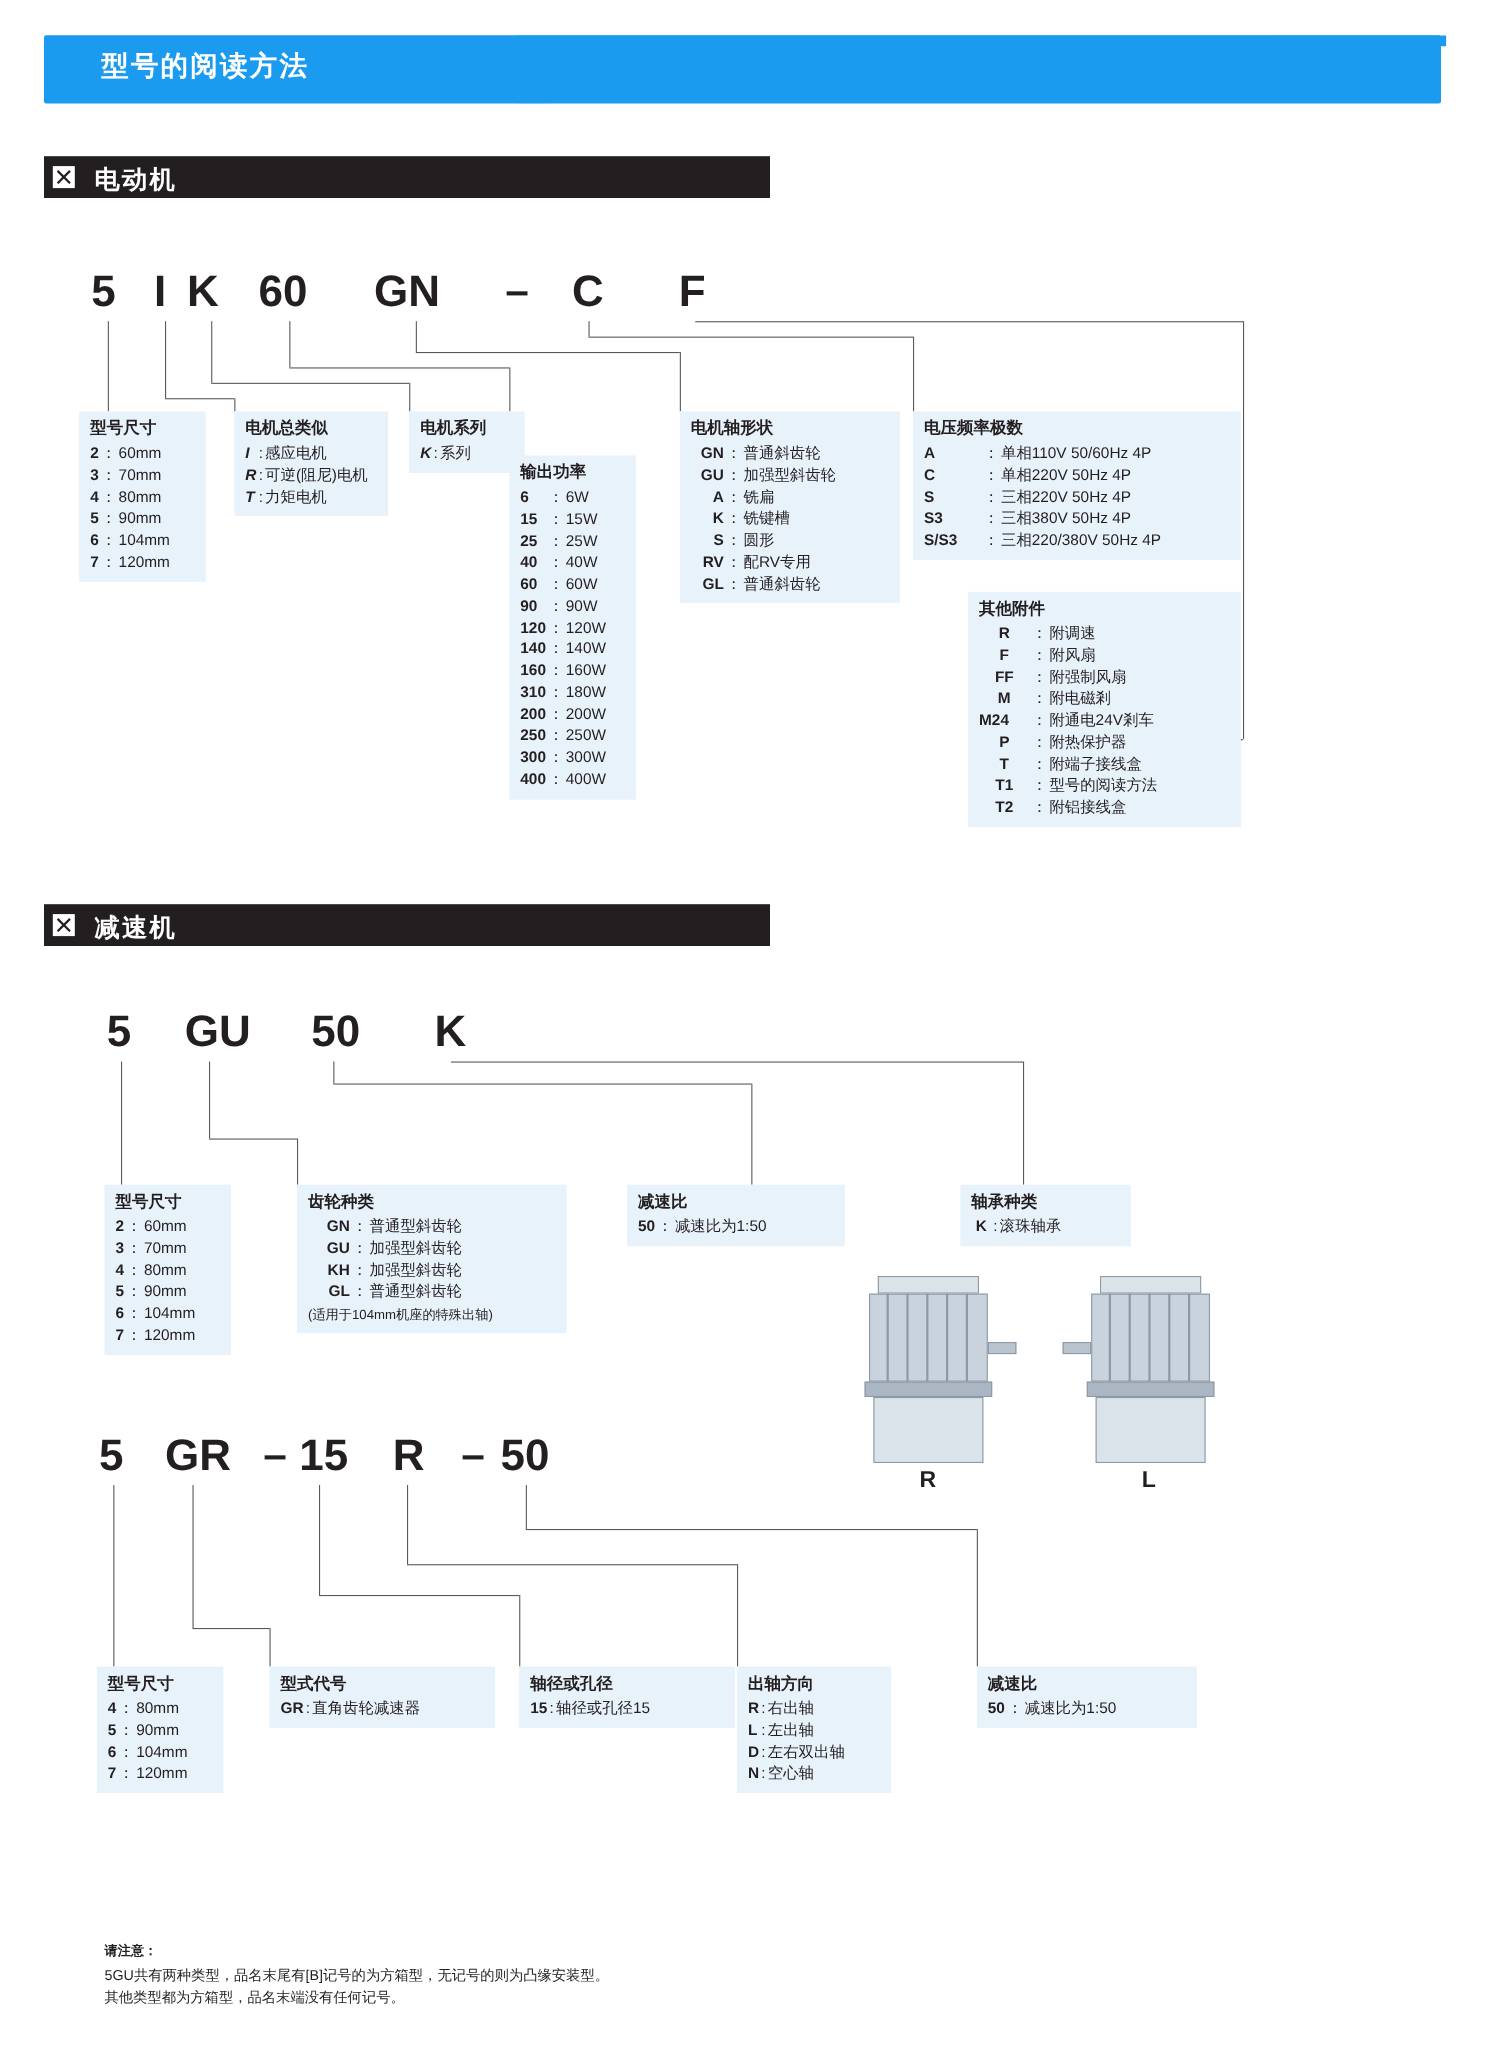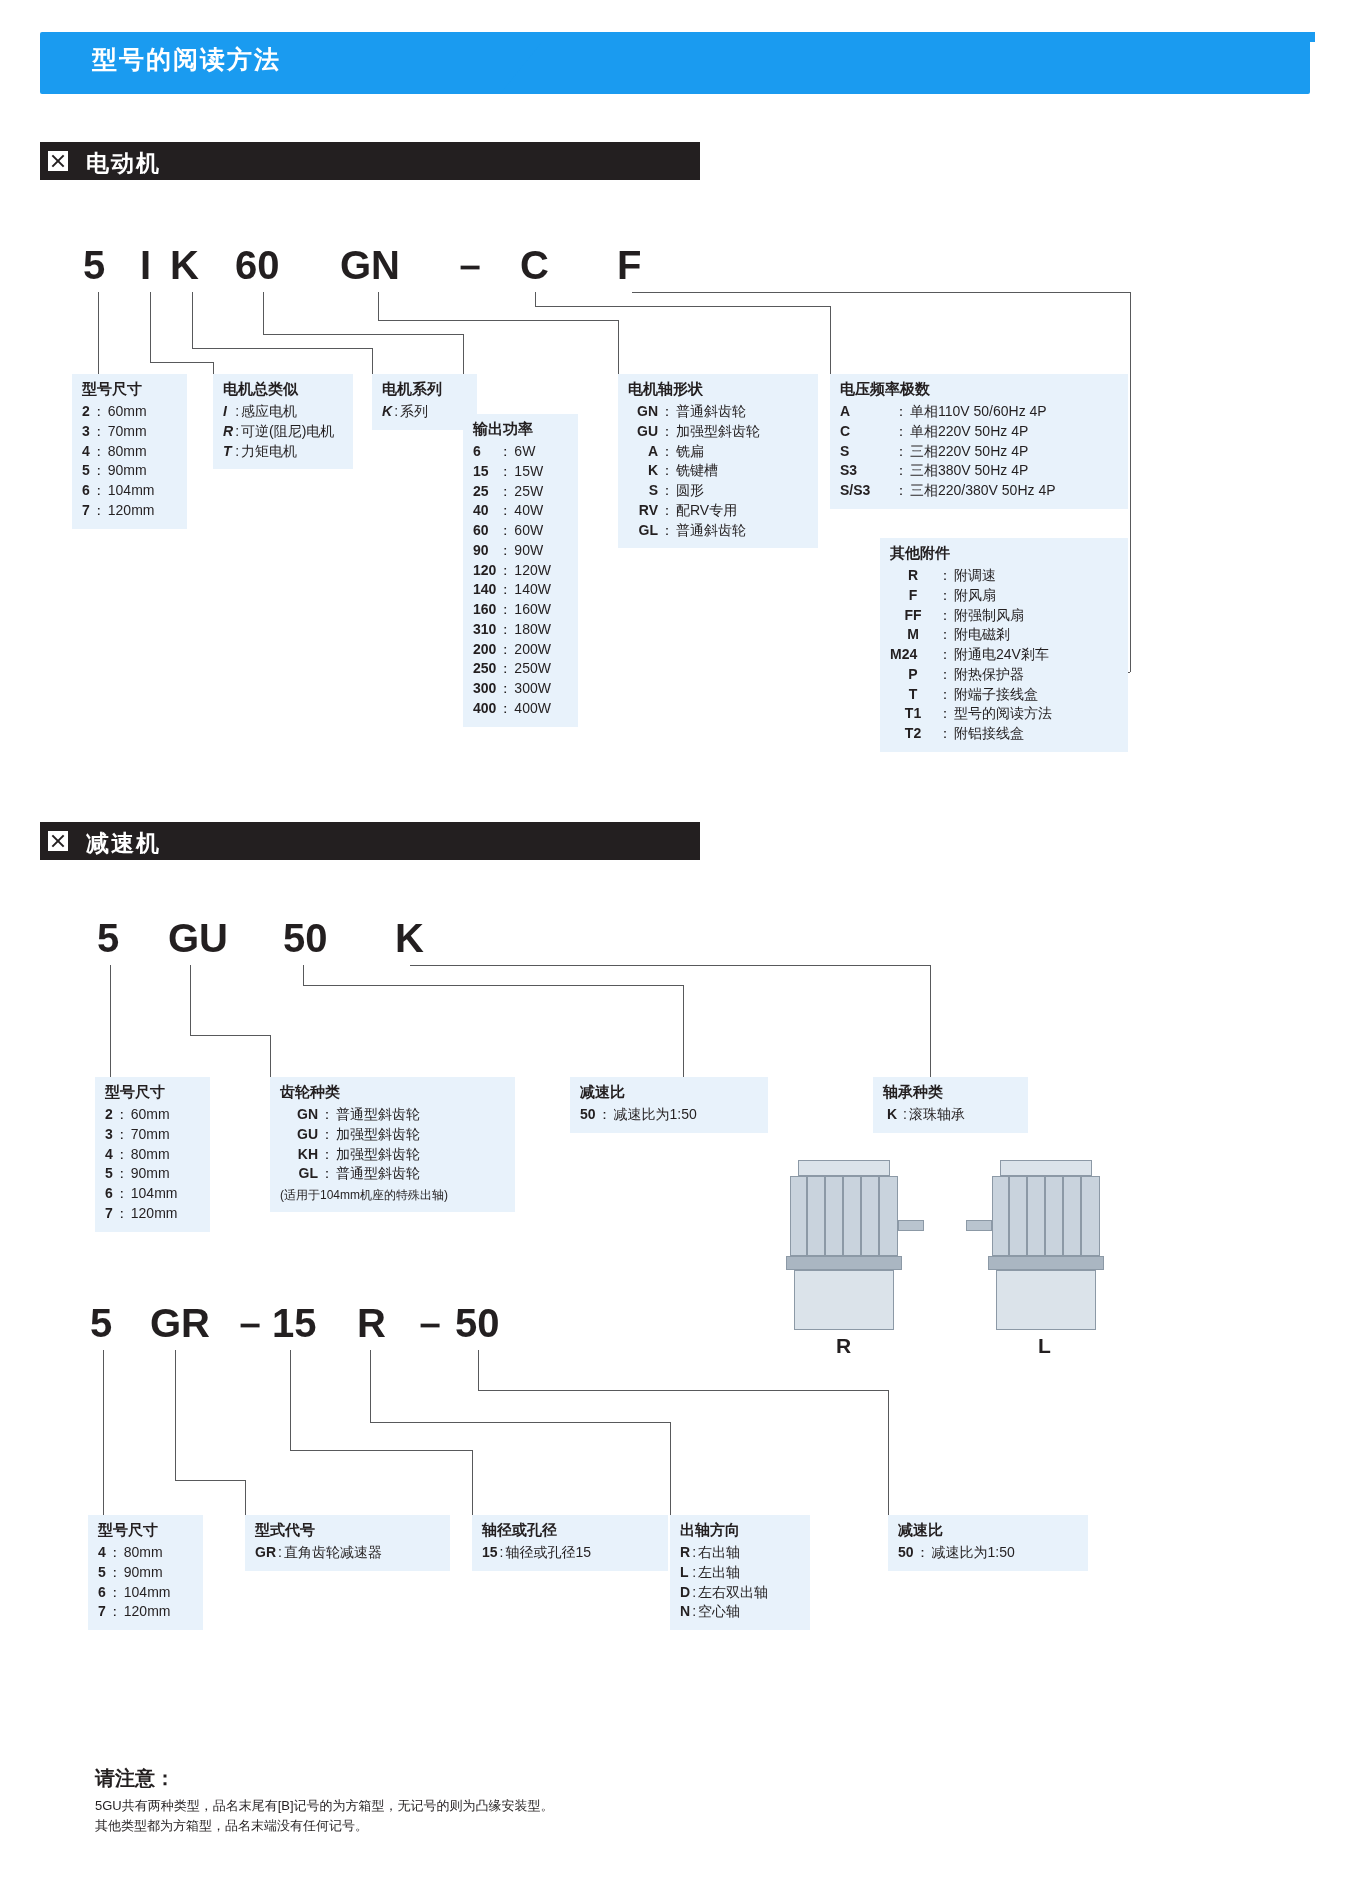--- a/index.html
+++ b/index.html
@@ -99,21 +99,21 @@
   .motor { position:absolute; }
   .m-body { position:absolute; background:#c9d3dd; border:1px solid #8c99a6; }
   .m-body2 { position:absolute; background:#dbe3ea; border:1px solid #8c99a6;}
   .m-dark { position:absolute; background:#aab6c2; border:1px solid #8c99a6;}
   .m-shaft { position:absolute; background:#b9c4cf; border:1px solid #8c99a6;}
   .m-fin { position:absolute; background:#8c99a6; }
   .m-label { position:absolute; font-size:21px; font-weight:bold; color:#231f20;}
 
   
   .notes { position:absolute; left:95px; top:1765px; width:1100px;}
-  .notes .nt { font-size:20px; font-weight:bold; color:#231f20; margin-bottom:4px;}
+  .notes .nt { font-size:12px; font-weight:bold; color:#231f20; margin-bottom:4px;}
   .notes .nl { font-size:13px; color:#231f20; line-height:1.55;}
 </style>
 </head>
 <body>
 
 <div class="header">
   <div class="bar"></div>
   <div class="notch2"></div>
   <div class="title">型号的阅读方法</div>
 </div>

